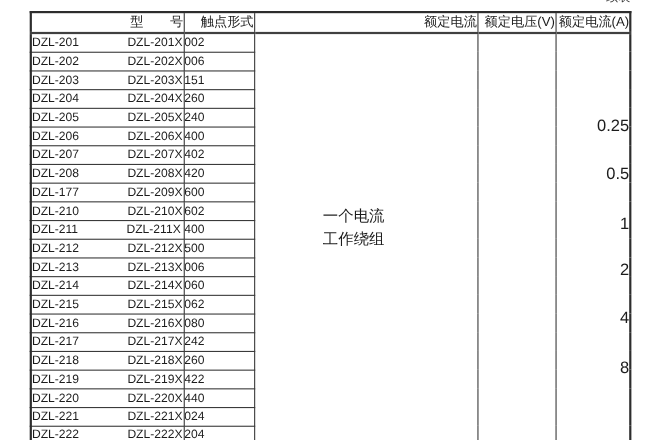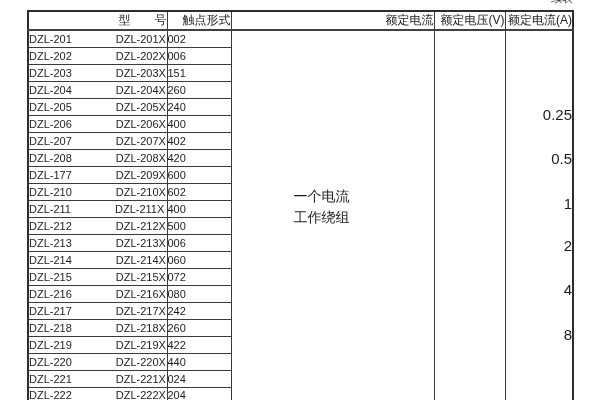--- a/index.html
+++ b/index.html
@@ -157,21 +157,21 @@
         <tr>
       <td class="c-model">
         <span class="m1">DZL-214</span><span class="m2">DZL-214X</span>
       </td>
       <td class="c-contact">060</td>
     </tr>
         <tr>
       <td class="c-model">
         <span class="m1">DZL-215</span><span class="m2">DZL-215X</span>
       </td>
-      <td class="c-contact">072</td>
+      <td class="c-contact">062</td>
     </tr>
         <tr>
       <td class="c-model">
         <span class="m1">DZL-216</span><span class="m2">DZL-216X</span>
       </td>
       <td class="c-contact">080</td>
     </tr>
         <tr>
       <td class="c-model">
         <span class="m1">DZL-217</span><span class="m2">DZL-217X</span>

